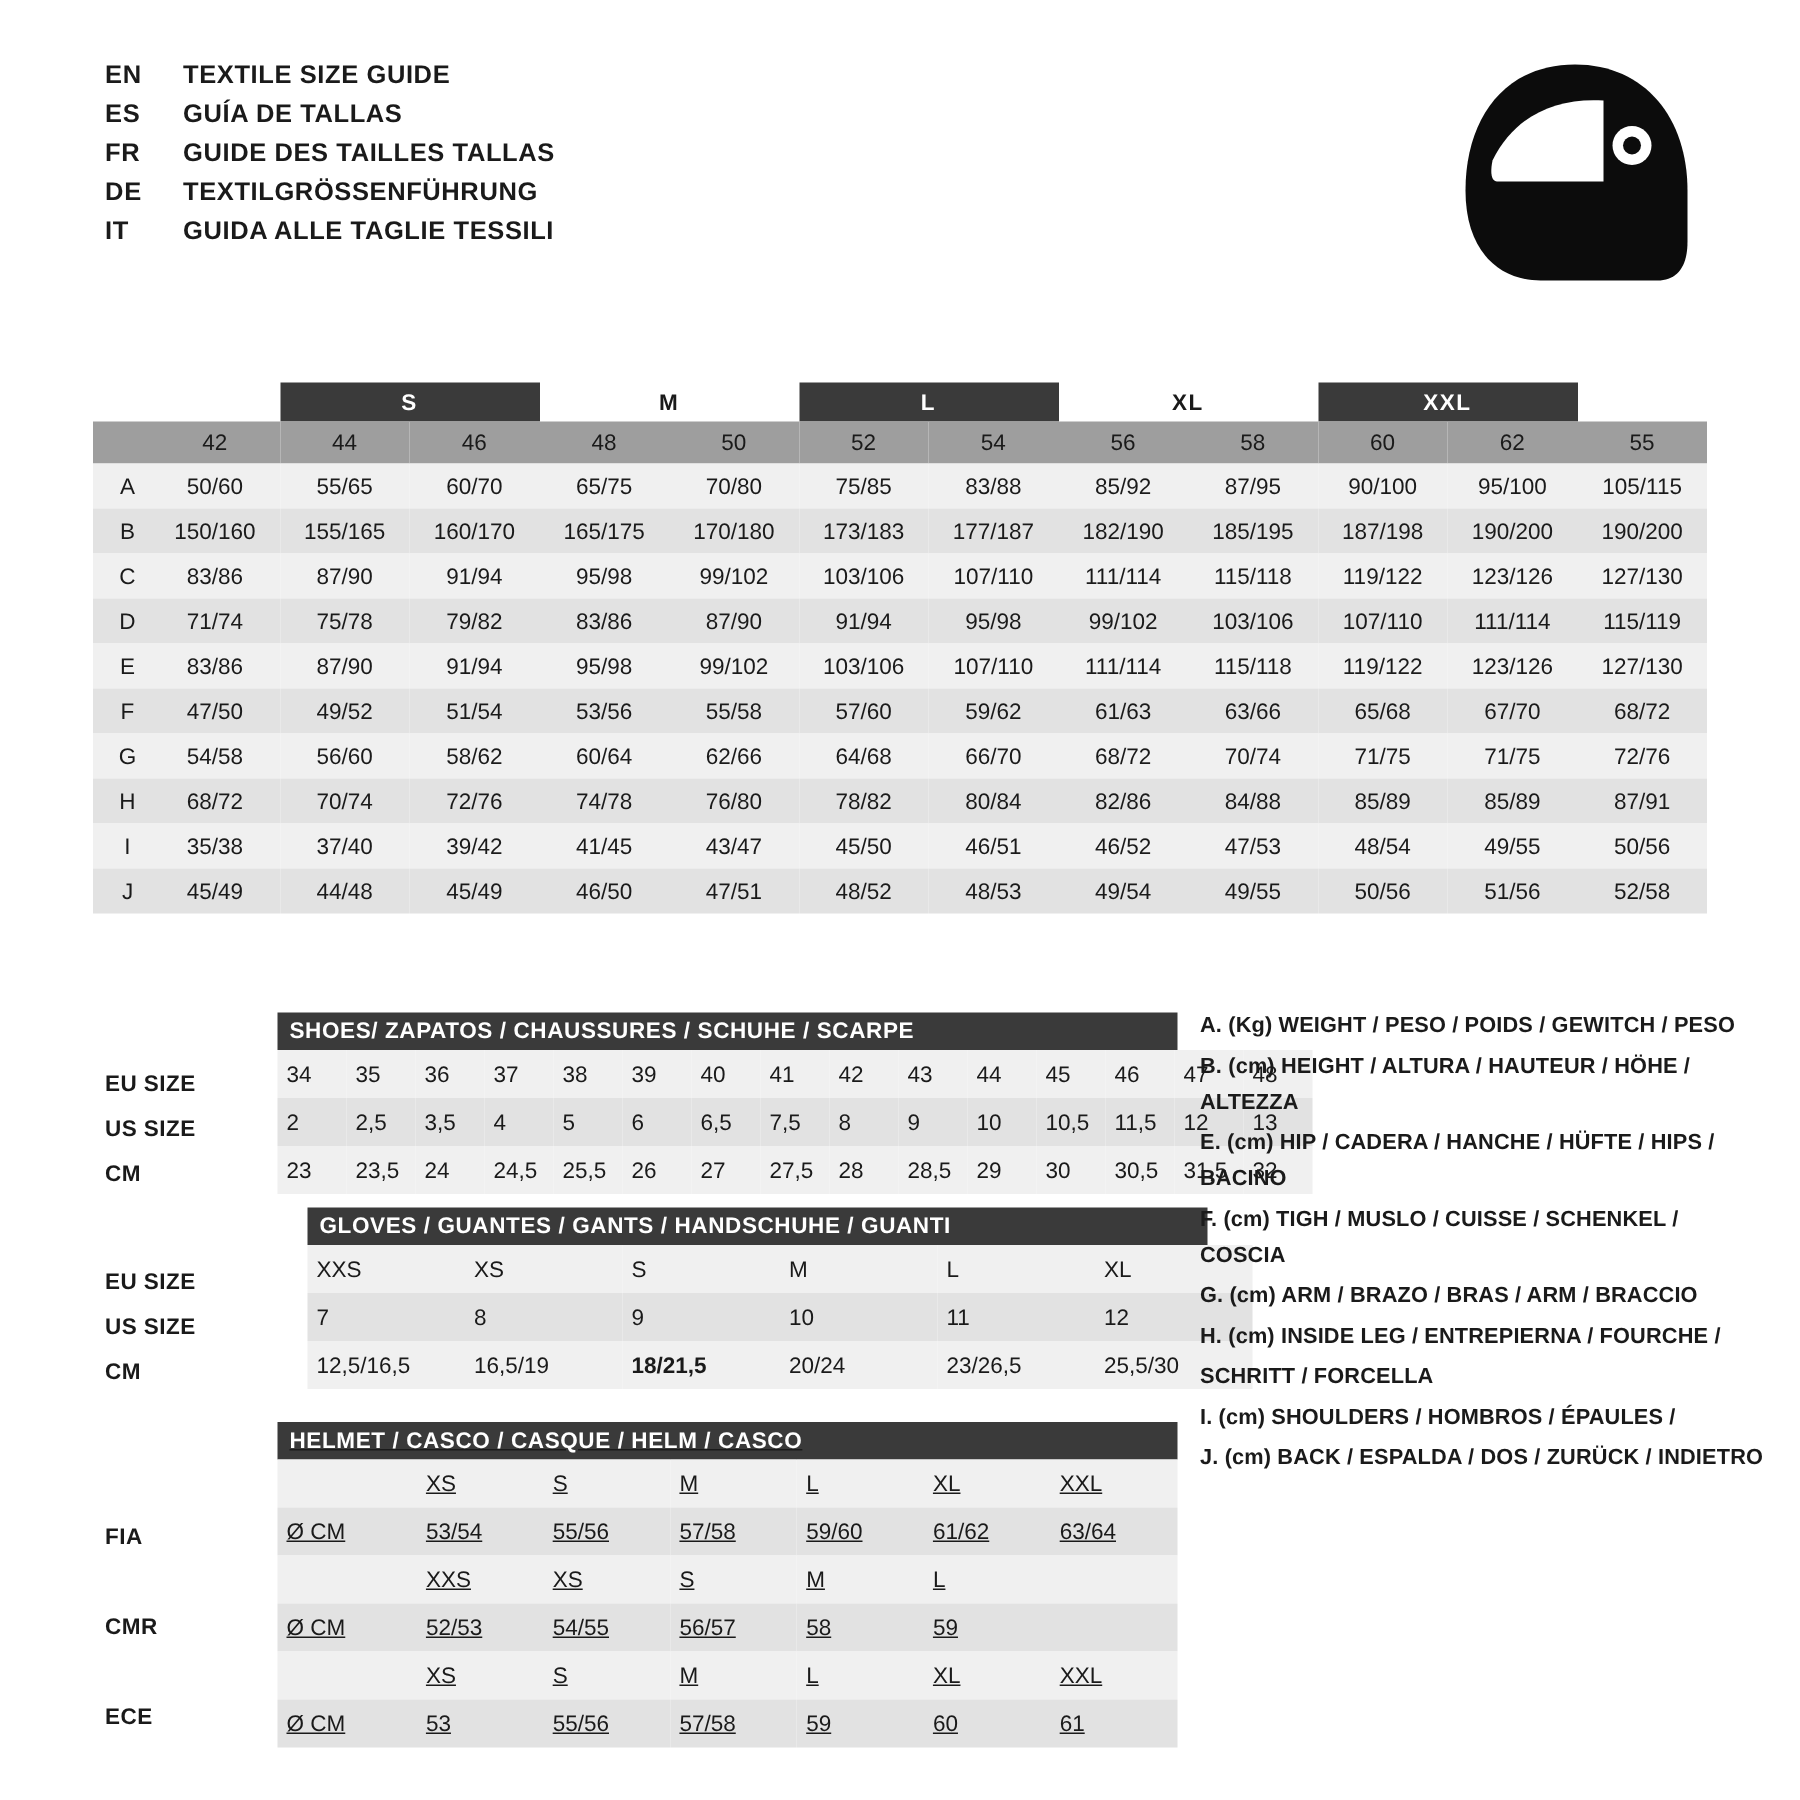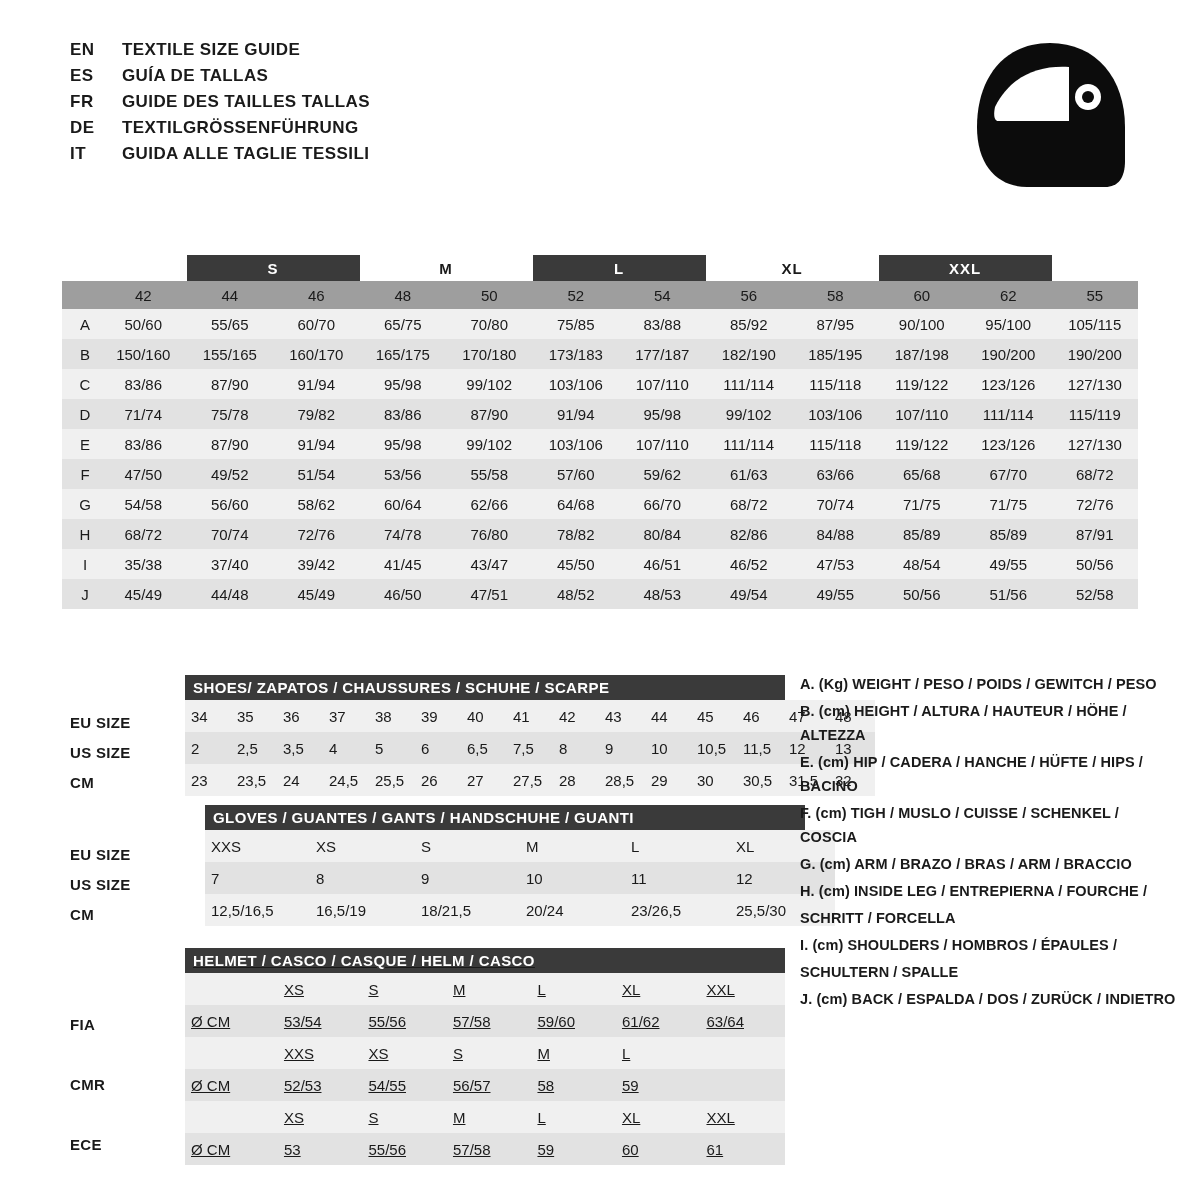--- a/index.html
+++ b/index.html
@@ -449,21 +449,21 @@
             <td style="width: 98px;">7</td>
             <td style="width: 98px;">8</td>
             <td style="width: 98px;">9</td>
             <td style="width: 98px;">10</td>
             <td style="width: 98px;">11</td>
             <td style="width: 98px;">12</td>
           </tr>
           <tr class="r-light">
             <td style="width: 98px;">12,5/16,5</td>
             <td style="width: 98px;">16,5/19</td>
-            <td style="width: 98px;">18/21,5</td>
+            <td style="width: 98px; font-weight: bold;">18/21,5</td>
             <td style="width: 98px;">20/24</td>
             <td style="width: 98px;">23/26,5</td>
             <td style="width: 98px;">25,5/30</td>
           </tr>
         </tbody>
       </table>
   </div>
   <div class="side-lbls" style="top:840px;" id="gloves-lbls">
       <div>EU SIZE</div>
       <div>US SIZE</div>
@@ -542,17 +542,16 @@
 
   <div class="legend" id="legend">
       <div>A. (Kg) WEIGHT / PESO / POIDS / GEWITCH / PESO</div>
       <div>B. (cm) HEIGHT / ALTURA / HAUTEUR / HÖHE / ALTEZZA</div>
       <div>E. (cm) HIP / CADERA / HANCHE / HÜFTE / HIPS / BACINO</div>
       <div>F. (cm) TIGH / MUSLO / CUISSE / SCHENKEL / COSCIA</div>
       <div>G. (cm) ARM / BRAZO / BRAS / ARM / BRACCIO</div>
       <div>H. (cm) INSIDE LEG / ENTREPIERNA / FOURCHE /</div>
       <div>SCHRITT / FORCELLA</div>
       <div>I. (cm) SHOULDERS / HOMBROS / ÉPAULES /</div>
-      <div>SCHULTERN / SPALLE</div>
       <div>J. (cm) BACK / ESPALDA / DOS / ZURÜCK / INDIETRO</div>
     </div>
 
 </div>
 
 </body></html>

